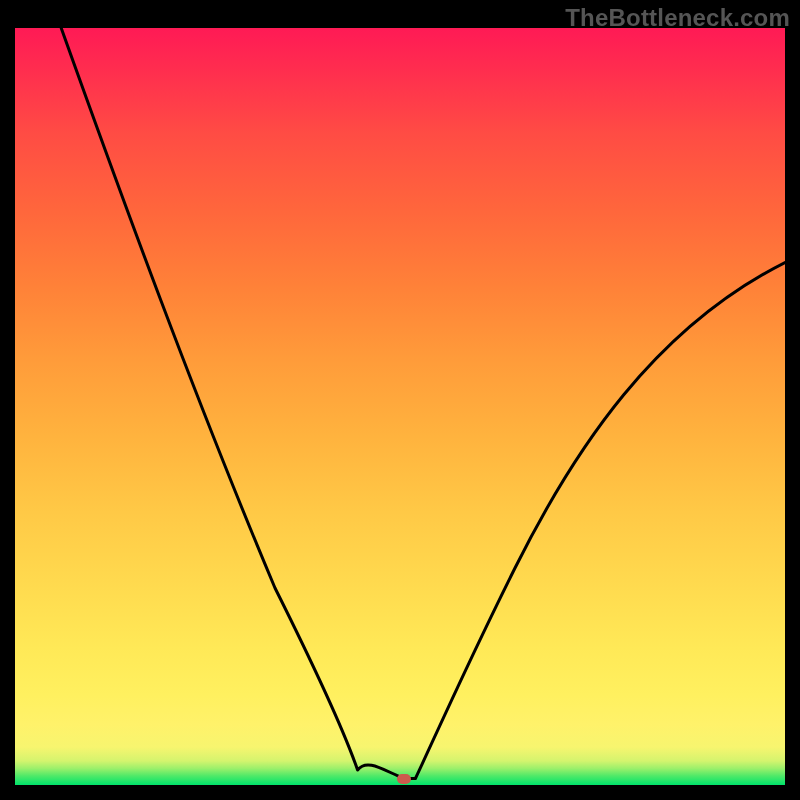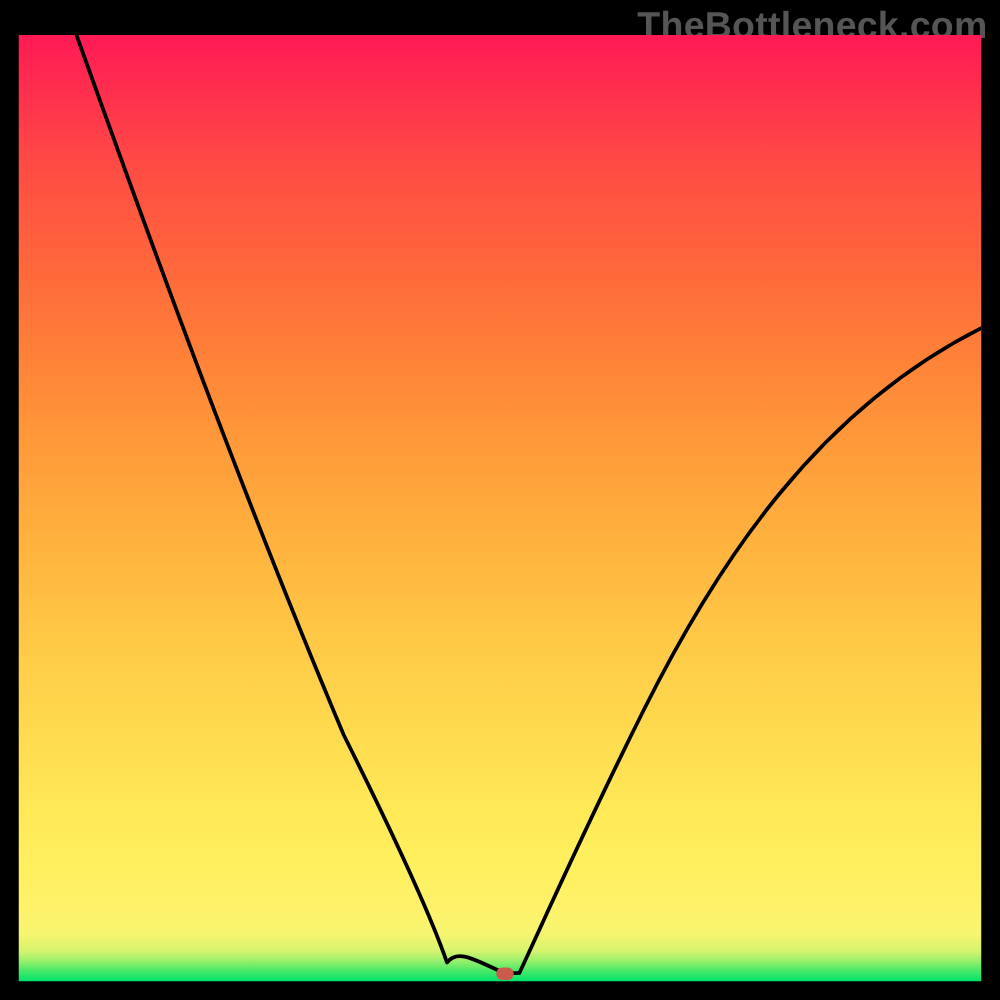--- a/index.html
+++ b/index.html
@@ -15,21 +15,21 @@
     position: relative;
     width: 800px;
     height: 800px;
     background: #000;
   }
   .watermark {
     position: absolute;
     top: 4px;
     right: 10px;
     color: #555;
-    font-size: 30px;
+    font-size: 24px;
     font-weight: 600;
     letter-spacing: 0.2px;
     user-select: none;
   }
   .plot {
     position: absolute;
     left: 15px;
     top: 28px;
     width: 770px;
     height: 757px;

